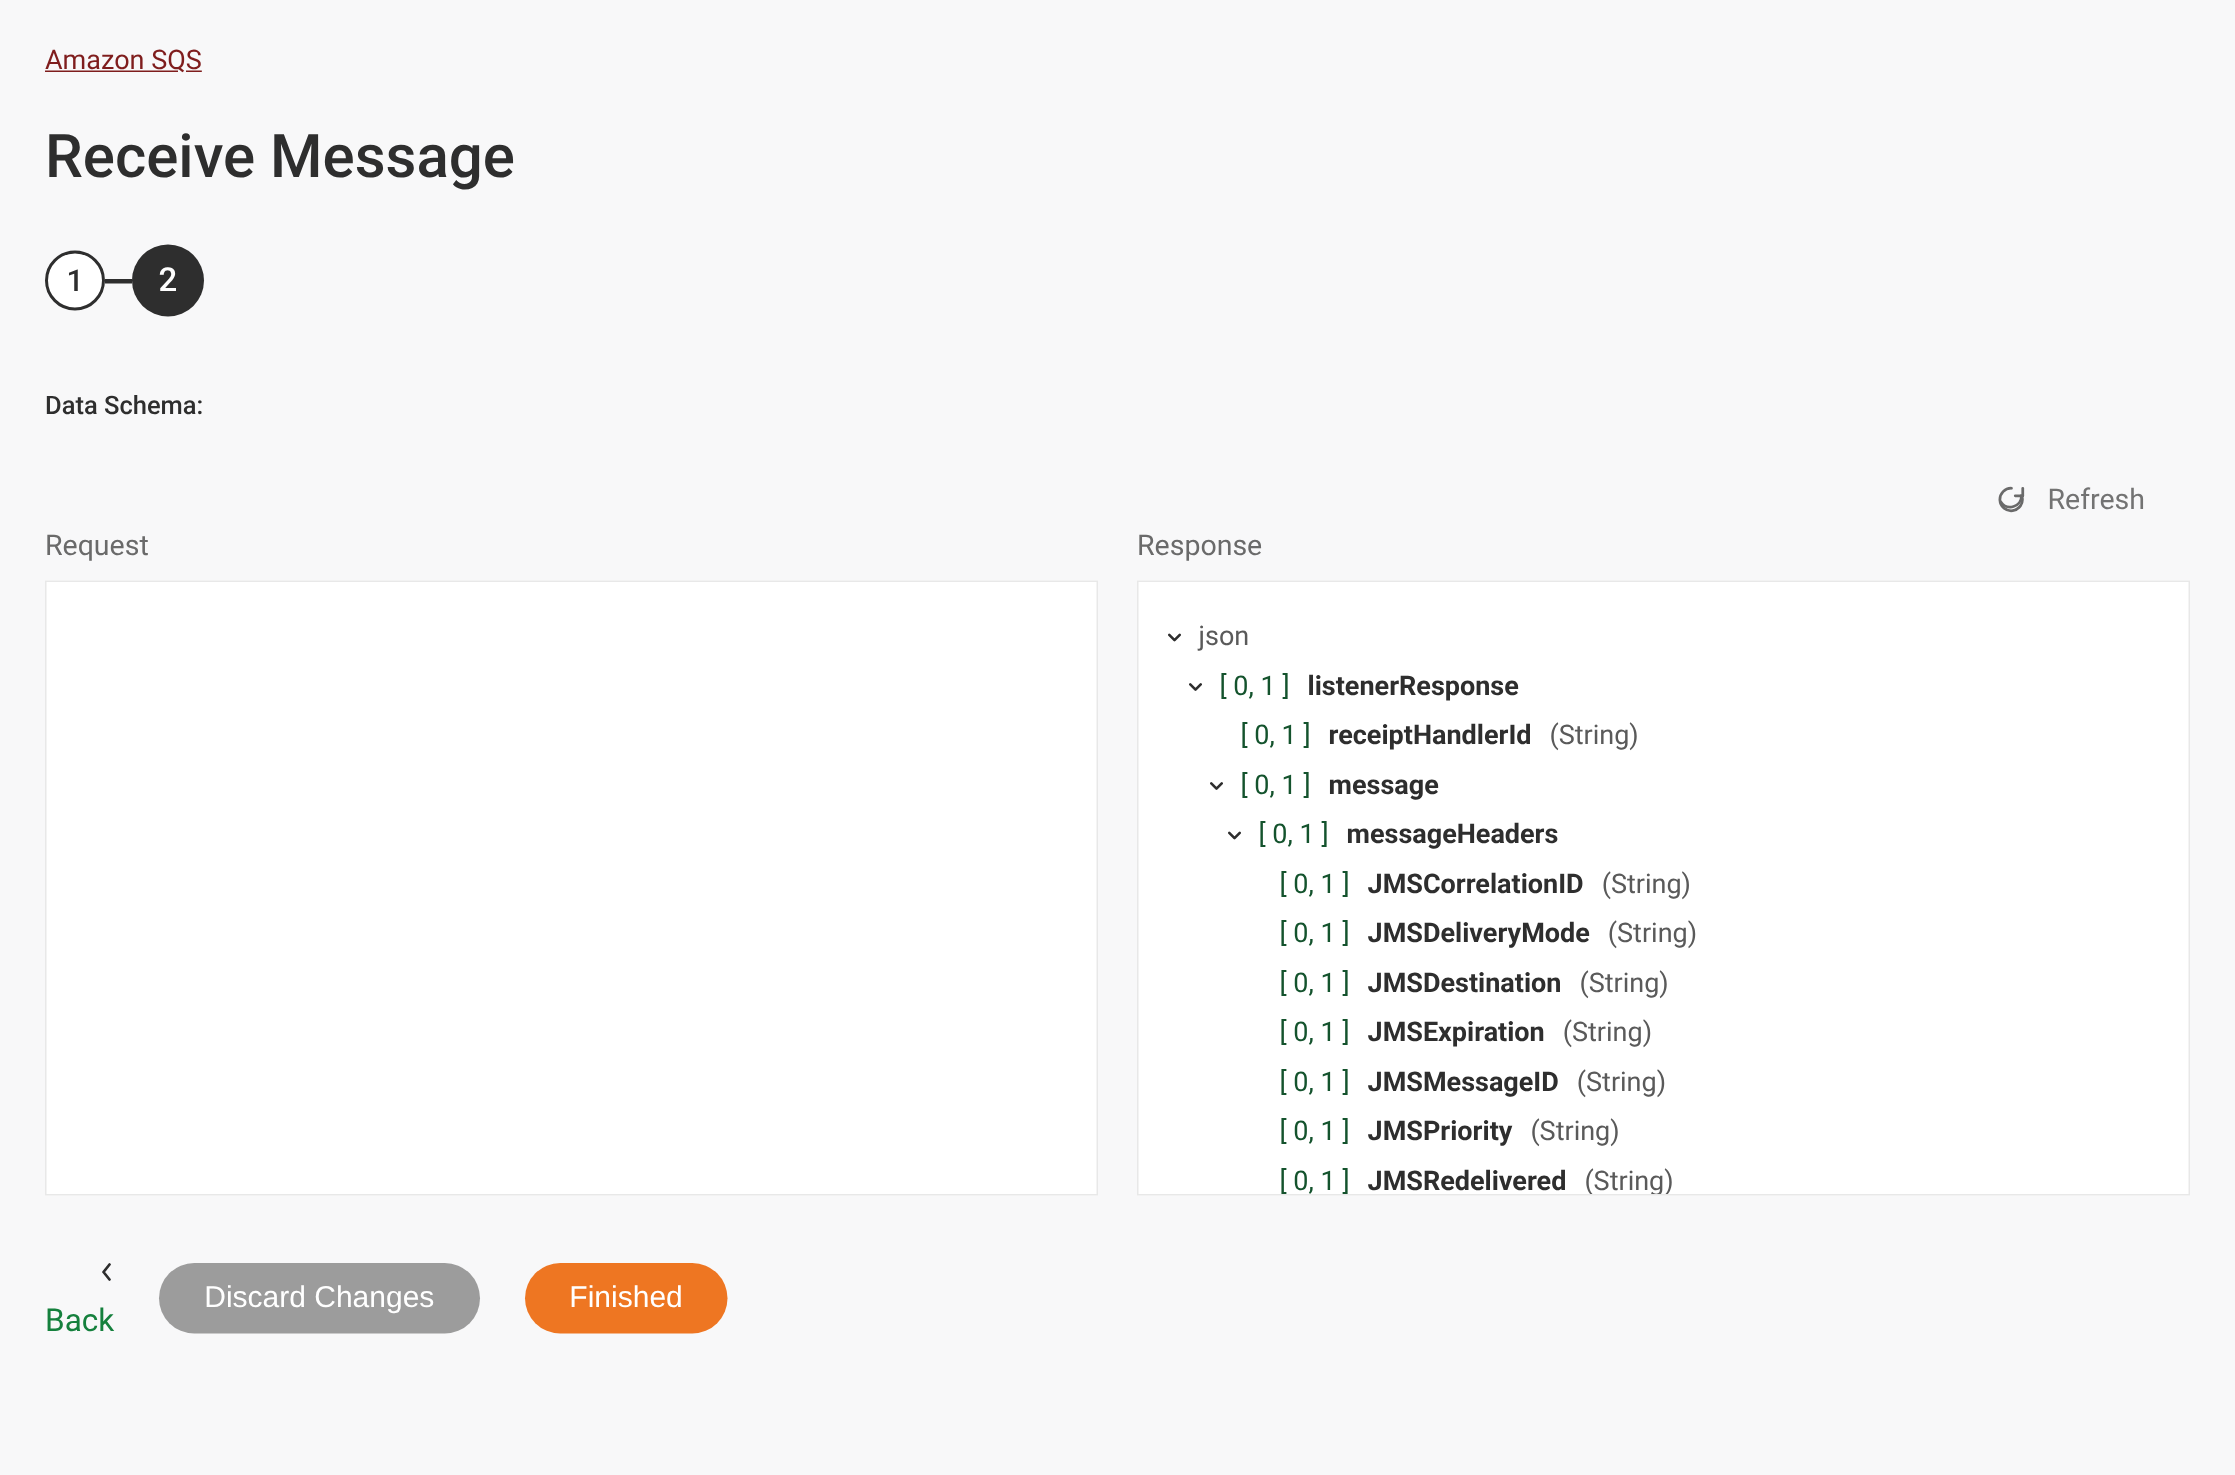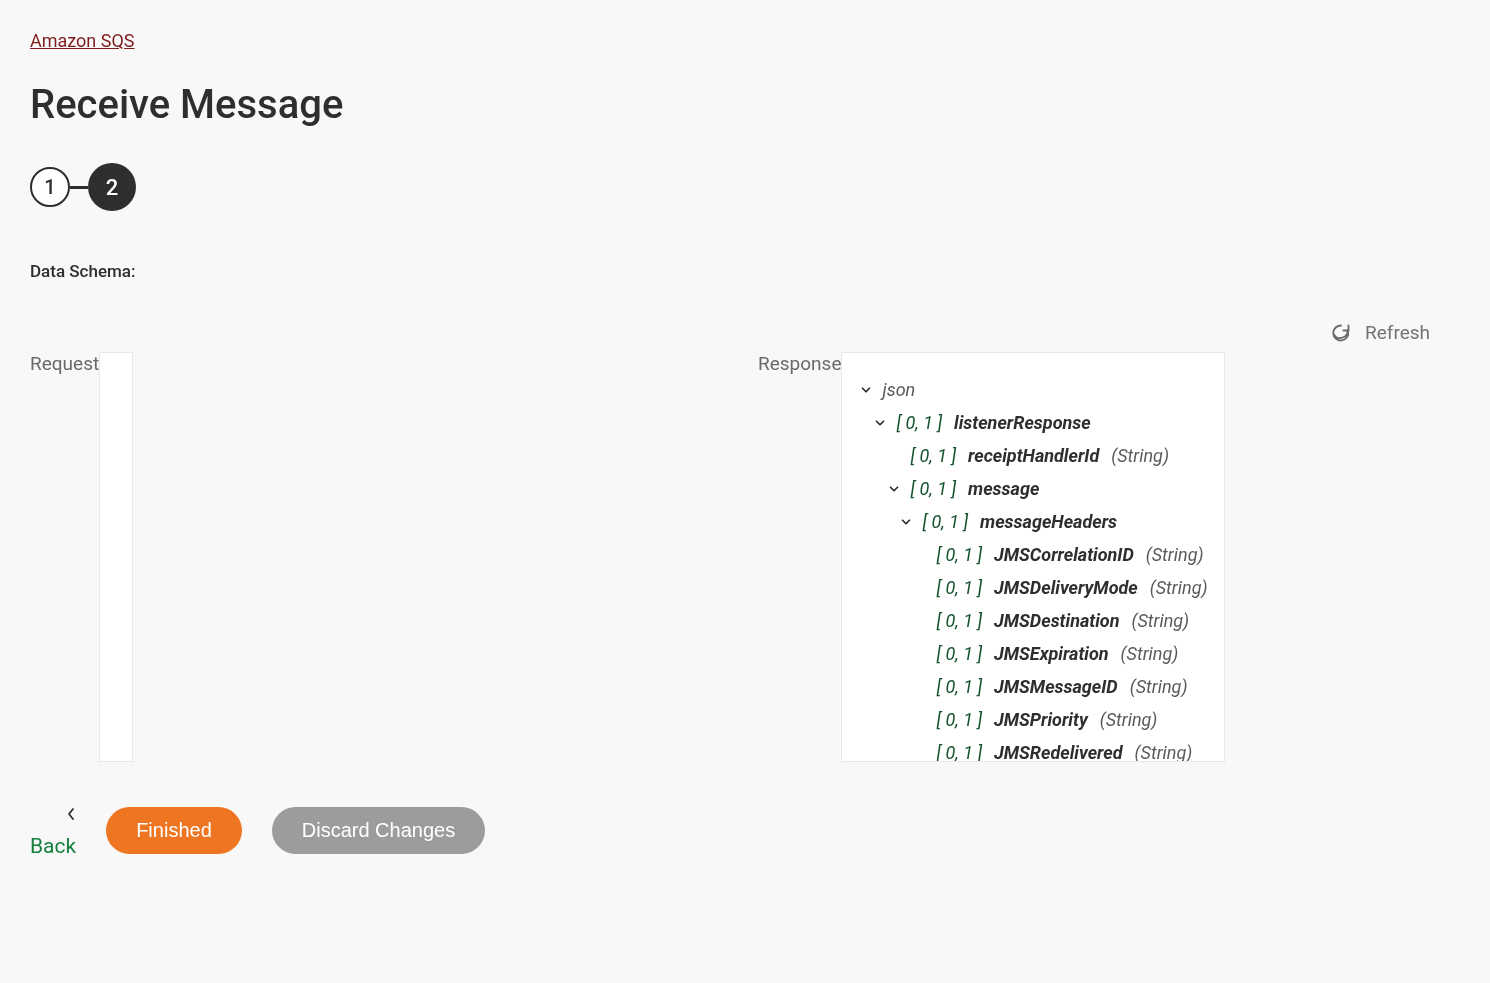--- a/index.html
+++ b/index.html
@@ -86,42 +86,41 @@
       color: #6a6a6a;
     }
     .panels {
       display: flex;
       gap: 26px;
       margin-bottom: 40px;
     }
     .panel-col {
       flex: 1;
       display: flex;
-      flex-direction: row;
+      flex-direction: column;
     }
     .panel-label {
       font-size: 19px;
       color: #6a6a6a;
       margin-bottom: 12px;
     }
     .panel {
       background: #fff;
       border: 1px solid #e8e8e8;
       height: 410px;
       overflow: hidden;
       padding: 20px 16px;
       font-size: 18px;
     }
     .tree-node {
       display: flex;
       align-items: center;
       gap: 8px;
       padding: 6px 0;
       white-space: nowrap;
-      font-style: italic;
     }
     .toggle-icon {
       width: 16px;
       height: 16px;
       flex-shrink: 0;
       display: inline-flex;
       align-items: center;
       justify-content: center;
       cursor: pointer;
     }
@@ -311,18 +310,18 @@
 
 <div class="footer-bar">
   <div class="back-btn">
     <span>
       <svg class="back-chevron" viewBox="0 0 10 14" fill="none" stroke="#2e2e2e" stroke-width="1.8">
         <path d="M7 2 L3 7 L7 12" stroke-linecap="round" stroke-linejoin="round"></path>
       </svg>
     </span>
     <span>Back</span>
   </div>
+  <button class="btn btn-secondary">Discard Changes</button>
   <button class="btn btn-primary">Finished</button>
-  <button class="btn btn-secondary">Discard Changes</button>
 </div>
 
 
 
 
 </body></html>

